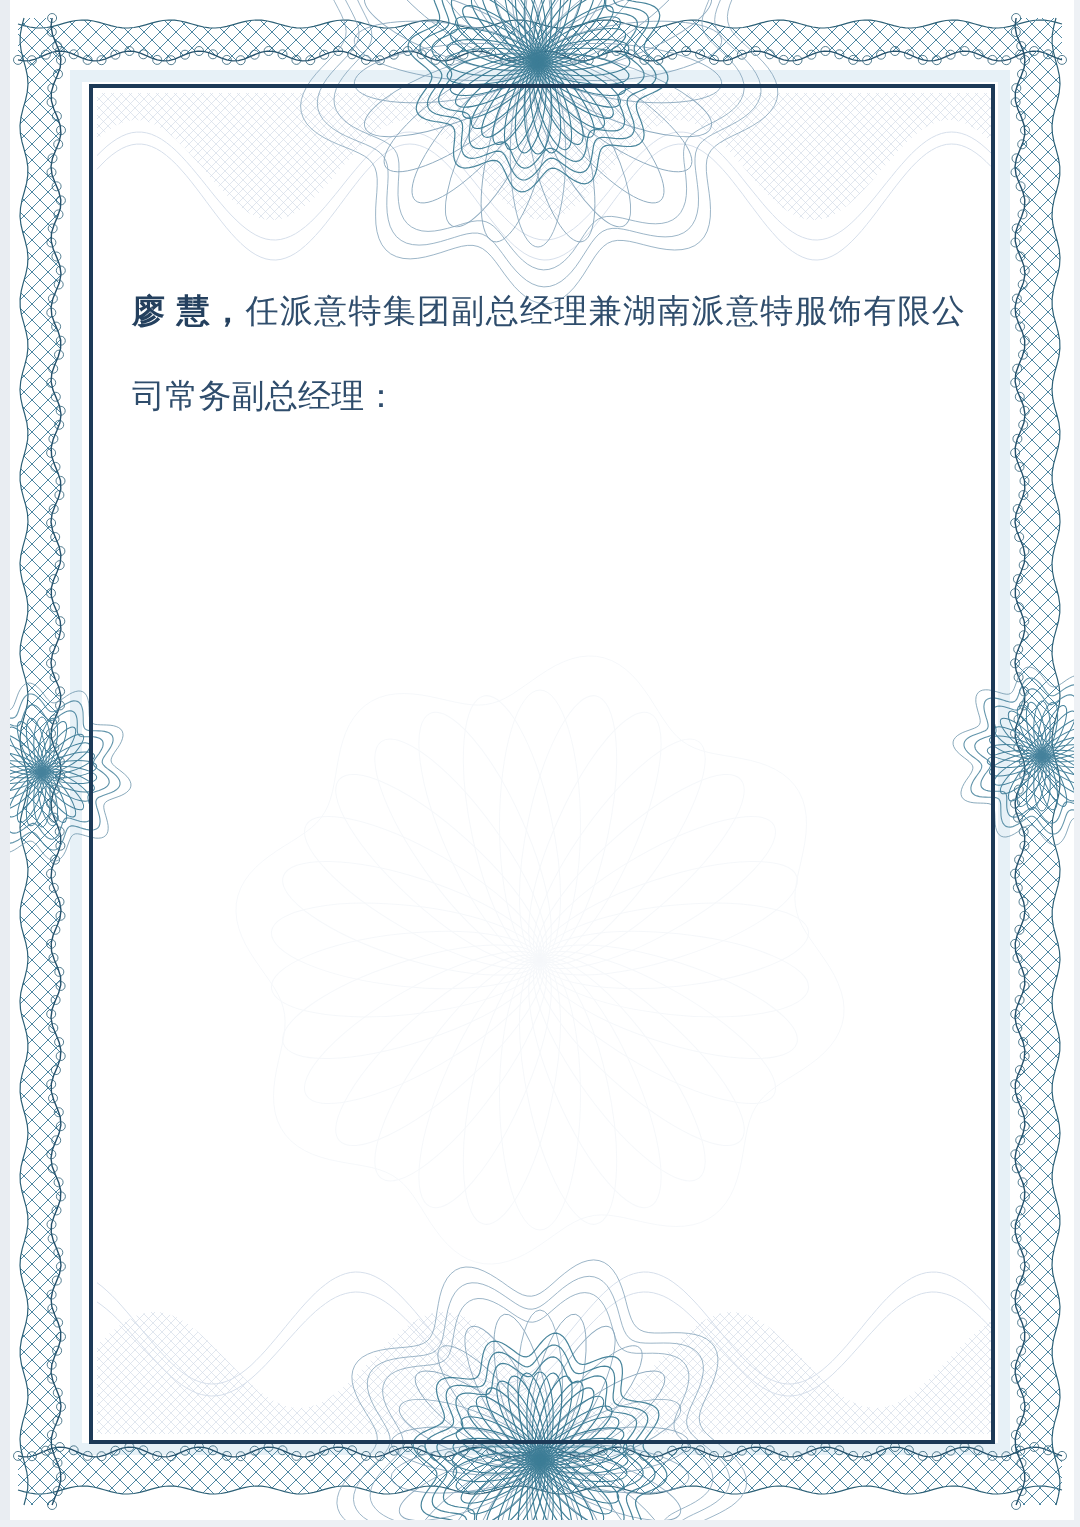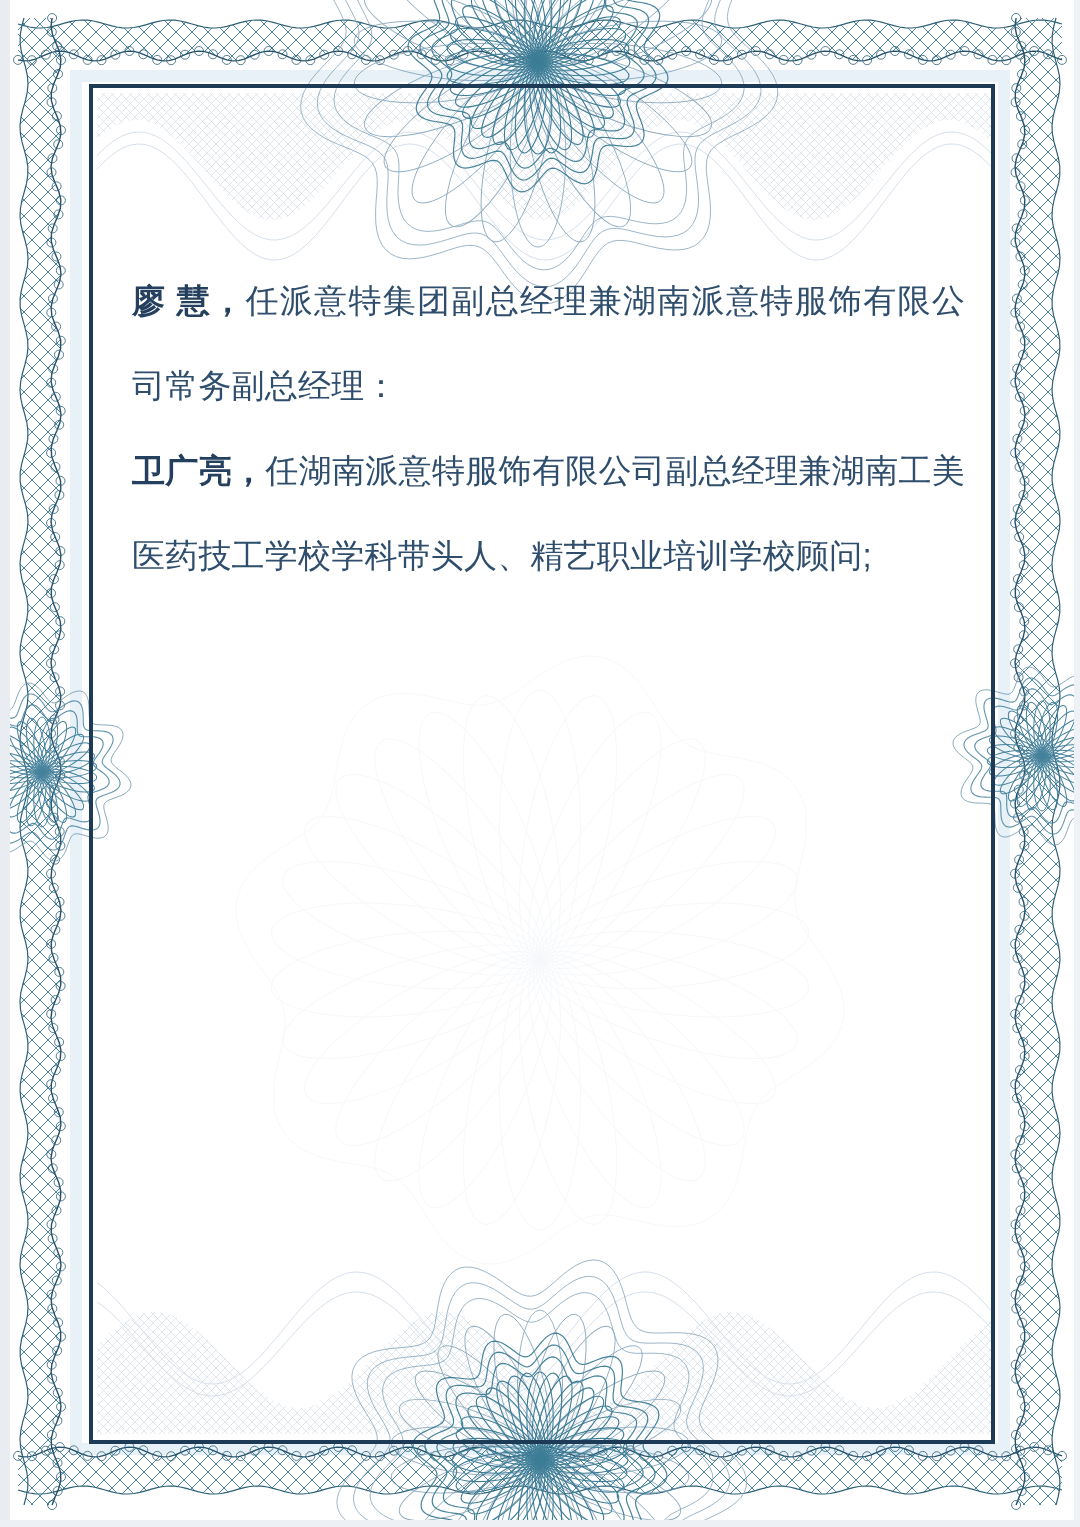--- a/index.html
+++ b/index.html
@@ -7,21 +7,21 @@
     width:1080px;height:1527px;position:relative;background:#ffffff;
     font-family:"Liberation Sans","DejaVu Sans",sans-serif;overflow:hidden;
   }
   .page{position:absolute;inset:0;}
   #deco{position:absolute;left:0;top:0;z-index:1;}
   .frame{
     position:absolute;left:89px;top:84px;width:906px;height:1360px;
     border:4px solid #1d3a57;box-sizing:border-box;z-index:2;
   }
   .content{
-    position:absolute;left:132px;top:258px;width:833px;z-index:3;
+    position:absolute;left:132px;top:268px;width:833px;z-index:3;
     font-size:33px;line-height:85px;color:#2f4d6c;font-weight:500;
     text-align:justify;text-justify:inter-character;word-break:break-all;
     letter-spacing:0.2px;
   }
   .content p{margin:0;}
   .nm{font-weight:800;color:#24405e;}
   .edge-l{position:absolute;left:0;top:0;width:10px;height:100%;background:#e9edf2;z-index:4;}
   .edge-r{position:absolute;right:0;top:0;width:6px;height:100%;background:#eef1f5;z-index:4;}
   .edge-b{position:absolute;left:0;bottom:0;width:100%;height:7px;background:#edf0f4;z-index:4;}
 </style>
@@ -699,19 +699,18 @@
         <path d="M1102.0,756.0L1104.0,757.6L1105.9,759.3L1107.5,761.2L1108.6,763.0L1109.1,764.8L1109.2,766.6L1108.6,768.3L1107.5,769.9L1105.8,771.3L1103.8,772.6L1101.5,773.6L1099.1,774.5L1096.6,775.3L1094.3,776.1L1092.2,776.8L1090.5,777.6L1089.2,778.5L1088.3,779.6L1087.9,780.9L1088.0,782.5L1088.3,784.4L1089.0,786.5L1089.7,788.8L1090.5,791.3L1091.2,793.8L1091.7,796.3L1091.9,798.6L1091.7,800.8L1091.1,802.6L1090.1,804.1L1088.6,805.1L1086.8,805.7L1084.6,805.9L1082.3,805.7L1079.8,805.2L1077.3,804.5L1074.8,803.7L1072.5,803.0L1070.4,802.3L1068.5,802.0L1066.9,801.9L1065.6,802.3L1064.5,803.2L1063.6,804.5L1062.8,806.2L1062.1,808.3L1061.3,810.6L1060.5,813.1L1059.6,815.5L1058.6,817.8L1057.3,819.8L1055.9,821.5L1054.3,822.6L1052.6,823.2L1050.8,823.1L1049.0,822.6L1047.2,821.5L1045.3,819.9L1043.6,818.0L1042.0,816.0L1040.5,813.9L1039.1,811.9L1037.7,810.2L1036.5,808.8L1035.2,807.8L1033.9,807.4L1032.5,807.4L1031.0,807.9L1029.3,808.8L1027.5,810.1L1025.5,811.5L1023.5,813.1L1021.3,814.5L1019.1,815.7L1016.9,816.7L1014.8,817.1L1012.8,817.1L1011.1,816.6L1009.7,815.5L1008.5,814.0L1007.7,812.0L1007.1,809.7L1006.8,807.2L1006.7,804.5L1006.7,802.0L1006.8,799.5L1006.7,797.3L1006.5,795.4L1006.0,793.9L1005.2,792.8L1004.1,792.0L1002.6,791.5L1000.7,791.3L998.5,791.2L996.0,791.3L993.5,791.3L990.8,791.2L988.3,790.9L986.0,790.3L984.0,789.5L982.5,788.3L981.4,786.9L980.9,785.2L980.9,783.2L981.3,781.1L982.3,778.9L983.5,776.7L984.9,774.5L986.5,772.5L987.9,770.5L989.2,768.7L990.1,767.0L990.6,765.5L990.6,764.1L990.2,762.8L989.2,761.5L987.8,760.3L986.1,758.9L984.1,757.5L982.0,756.0L980.0,754.4L978.1,752.7L976.5,750.8L975.4,749.0L974.9,747.2L974.8,745.4L975.4,743.7L976.5,742.1L978.2,740.7L980.2,739.4L982.5,738.4L984.9,737.5L987.4,736.7L989.7,735.9L991.8,735.2L993.5,734.4L994.8,733.5L995.7,732.4L996.1,731.1L996.0,729.5L995.7,727.6L995.0,725.5L994.3,723.2L993.5,720.7L992.8,718.2L992.3,715.7L992.1,713.4L992.3,711.2L992.9,709.4L993.9,707.9L995.4,706.9L997.2,706.3L999.4,706.1L1001.7,706.3L1004.2,706.8L1006.7,707.5L1009.2,708.3L1011.5,709.0L1013.6,709.7L1015.5,710.0L1017.1,710.1L1018.4,709.7L1019.5,708.8L1020.4,707.5L1021.2,705.8L1021.9,703.7L1022.7,701.4L1023.5,698.9L1024.4,696.5L1025.4,694.2L1026.7,692.2L1028.1,690.5L1029.7,689.4L1031.4,688.8L1033.2,688.9L1035.0,689.4L1036.8,690.5L1038.7,692.1L1040.4,694.0L1042.0,696.0L1043.5,698.1L1044.9,700.1L1046.3,701.8L1047.5,703.2L1048.8,704.2L1050.1,704.6L1051.5,704.6L1053.0,704.1L1054.7,703.2L1056.5,701.9L1058.5,700.5L1060.5,698.9L1062.7,697.5L1064.9,696.3L1067.1,695.3L1069.2,694.9L1071.2,694.9L1072.9,695.4L1074.3,696.5L1075.5,698.0L1076.3,700.0L1076.9,702.3L1077.2,704.8L1077.3,707.5L1077.3,710.0L1077.2,712.5L1077.3,714.7L1077.5,716.6L1078.0,718.1L1078.8,719.2L1079.9,720.0L1081.4,720.5L1083.3,720.7L1085.5,720.8L1088.0,720.7L1090.5,720.7L1093.2,720.8L1095.7,721.1L1098.0,721.7L1100.0,722.5L1101.5,723.7L1102.6,725.1L1103.1,726.8L1103.1,728.8L1102.7,730.9L1101.7,733.1L1100.5,735.3L1099.1,737.5L1097.5,739.5L1096.1,741.5L1094.8,743.3L1093.9,745.0L1093.4,746.5L1093.4,747.9L1093.8,749.2L1094.8,750.5L1096.2,751.7L1097.9,753.1L1099.9,754.5L1102.0,756.0Z" stroke="#46829c" stroke-width="1.1" fill="none" opacity="0.9"></path>
         <path d="M1112.0,756.0L1114.3,757.9L1116.4,759.9L1118.1,762.0L1119.4,764.1L1120.0,766.3L1120.0,768.4L1119.4,770.3L1118.1,772.2L1116.3,773.8L1114.0,775.3L1111.4,776.5L1108.6,777.6L1105.8,778.6L1103.1,779.5L1100.8,780.4L1098.8,781.3L1097.3,782.4L1096.4,783.7L1095.9,785.3L1095.9,787.1L1096.3,789.2L1096.9,791.7L1097.8,794.3L1098.6,797.1L1099.4,800.0L1099.9,802.9L1100.1,805.6L1099.8,808.1L1099.1,810.2L1097.9,811.9L1096.2,813.1L1094.1,813.8L1091.6,814.1L1088.9,813.9L1086.0,813.4L1083.1,812.6L1080.3,811.8L1077.7,810.9L1075.2,810.3L1073.1,809.9L1071.3,809.9L1069.7,810.4L1068.4,811.3L1067.3,812.8L1066.4,814.8L1065.5,817.1L1064.6,819.8L1063.6,822.6L1062.5,825.4L1061.3,828.0L1059.8,830.3L1058.2,832.1L1056.3,833.4L1054.4,834.0L1052.3,834.0L1050.1,833.4L1048.0,832.1L1045.9,830.4L1043.9,828.3L1042.0,826.0L1040.2,823.6L1038.6,821.4L1037.0,819.4L1035.5,817.9L1034.0,816.8L1032.5,816.2L1030.8,816.3L1029.1,816.8L1027.1,817.9L1025.0,819.3L1022.8,820.9L1020.4,822.6L1017.9,824.2L1015.3,825.6L1012.8,826.6L1010.4,827.1L1008.1,827.0L1006.1,826.4L1004.5,825.2L1003.1,823.4L1002.1,821.1L1001.4,818.5L1001.0,815.6L1000.9,812.6L1000.8,809.7L1000.8,806.9L1000.7,804.4L1000.4,802.2L999.8,800.5L998.9,799.1L997.5,798.2L995.8,797.6L993.6,797.3L991.1,797.2L988.3,797.2L985.4,797.1L982.4,797.0L979.5,796.6L976.9,795.9L974.6,794.9L972.8,793.5L971.6,791.9L971.0,789.9L970.9,787.6L971.4,785.2L972.4,782.7L973.8,780.1L975.4,777.6L977.1,775.2L978.7,773.0L980.1,770.9L981.2,768.9L981.7,767.2L981.8,765.5L981.2,764.0L980.1,762.5L978.6,761.0L976.6,759.4L974.4,757.8L972.0,756.0L969.7,754.1L967.6,752.1L965.9,750.0L964.6,747.9L964.0,745.7L964.0,743.6L964.6,741.7L965.9,739.8L967.7,738.2L970.0,736.7L972.6,735.5L975.4,734.4L978.2,733.4L980.9,732.5L983.2,731.6L985.2,730.7L986.7,729.6L987.6,728.3L988.1,726.7L988.1,724.9L987.7,722.8L987.1,720.3L986.2,717.7L985.4,714.9L984.6,712.0L984.1,709.1L983.9,706.4L984.2,703.9L984.9,701.8L986.1,700.1L987.8,698.9L989.9,698.2L992.4,697.9L995.1,698.1L998.0,698.6L1000.9,699.4L1003.7,700.2L1006.3,701.1L1008.8,701.7L1010.9,702.1L1012.7,702.1L1014.3,701.6L1015.6,700.7L1016.7,699.2L1017.6,697.2L1018.5,694.9L1019.4,692.2L1020.4,689.4L1021.5,686.6L1022.7,684.0L1024.2,681.7L1025.8,679.9L1027.7,678.6L1029.6,678.0L1031.7,678.0L1033.9,678.6L1036.0,679.9L1038.1,681.6L1040.1,683.7L1042.0,686.0L1043.8,688.4L1045.4,690.6L1047.0,692.6L1048.5,694.1L1050.0,695.2L1051.5,695.8L1053.2,695.7L1054.9,695.2L1056.9,694.1L1059.0,692.7L1061.2,691.1L1063.6,689.4L1066.1,687.8L1068.7,686.4L1071.2,685.4L1073.6,684.9L1075.9,685.0L1077.9,685.6L1079.5,686.8L1080.9,688.6L1081.9,690.9L1082.6,693.5L1083.0,696.4L1083.1,699.4L1083.2,702.3L1083.2,705.1L1083.3,707.6L1083.6,709.8L1084.2,711.5L1085.1,712.9L1086.5,713.8L1088.2,714.4L1090.4,714.7L1092.9,714.8L1095.7,714.8L1098.6,714.9L1101.6,715.0L1104.5,715.4L1107.1,716.1L1109.4,717.1L1111.2,718.5L1112.4,720.1L1113.0,722.1L1113.1,724.4L1112.6,726.8L1111.6,729.3L1110.2,731.9L1108.6,734.4L1106.9,736.8L1105.3,739.0L1103.9,741.1L1102.8,743.1L1102.3,744.8L1102.2,746.5L1102.8,748.0L1103.9,749.5L1105.4,751.0L1107.4,752.6L1109.6,754.2L1112.0,756.0Z" stroke="#46829c" stroke-width="1.1" fill="none" opacity="0.85"></path>
         <path d="M1122.0,756.0L1124.6,758.2L1126.9,760.4L1128.8,762.8L1130.2,765.3L1130.9,767.7L1130.9,770.1L1130.2,772.3L1128.7,774.4L1126.7,776.3L1124.1,778.0L1121.2,779.5L1118.1,780.7L1115.0,781.8L1112.0,782.9L1109.4,783.9L1107.2,785.0L1105.5,786.3L1104.4,787.8L1103.8,789.6L1103.8,791.7L1104.2,794.1L1104.9,796.8L1105.8,799.8L1106.7,803.0L1107.5,806.3L1108.1,809.5L1108.2,812.5L1107.9,815.3L1107.0,817.7L1105.6,819.6L1103.7,821.0L1101.3,821.9L1098.5,822.2L1095.5,822.1L1092.3,821.5L1089.0,820.7L1085.8,819.8L1082.8,818.9L1080.1,818.2L1077.7,817.8L1075.6,817.8L1073.8,818.4L1072.3,819.5L1071.0,821.2L1069.9,823.4L1068.9,826.0L1067.8,829.0L1066.7,832.1L1065.5,835.2L1064.0,838.1L1062.3,840.7L1060.4,842.7L1058.3,844.2L1056.1,844.9L1053.7,844.9L1051.3,844.2L1048.8,842.8L1046.4,840.9L1044.2,838.6L1042.0,836.0L1040.0,833.4L1038.1,830.9L1036.3,828.7L1034.5,826.9L1032.8,825.7L1031.0,825.1L1029.2,825.2L1027.2,825.8L1025.0,826.9L1022.6,828.4L1020.0,830.2L1017.3,832.1L1014.4,833.9L1011.5,835.4L1008.7,836.4L1005.9,837.0L1003.4,836.9L1001.1,836.2L999.2,834.8L997.7,832.8L996.5,830.2L995.7,827.3L995.2,824.1L995.0,820.7L994.9,817.4L994.8,814.3L994.6,811.5L994.3,809.0L993.6,807.0L992.5,805.5L991.0,804.4L989.0,803.7L986.5,803.4L983.7,803.2L980.6,803.1L977.3,803.0L973.9,802.8L970.7,802.3L967.8,801.5L965.2,800.3L963.2,798.8L961.8,796.9L961.1,794.6L961.0,792.1L961.6,789.3L962.6,786.5L964.1,783.6L965.9,780.7L967.8,778.0L969.6,775.4L971.1,773.0L972.2,770.8L972.8,768.8L972.9,767.0L972.3,765.2L971.1,763.5L969.3,761.7L967.1,759.9L964.6,758.0L962.0,756.0L959.4,753.8L957.1,751.6L955.2,749.2L953.8,746.7L953.1,744.3L953.1,741.9L953.8,739.7L955.3,737.6L957.3,735.7L959.9,734.0L962.8,732.5L965.9,731.3L969.0,730.2L972.0,729.1L974.6,728.1L976.8,727.0L978.5,725.7L979.6,724.2L980.2,722.4L980.2,720.3L979.8,717.9L979.1,715.2L978.2,712.2L977.3,709.0L976.5,705.7L975.9,702.5L975.8,699.5L976.1,696.7L977.0,694.3L978.4,692.4L980.3,691.0L982.7,690.1L985.5,689.8L988.5,689.9L991.7,690.5L995.0,691.3L998.2,692.2L1001.2,693.1L1003.9,693.8L1006.3,694.2L1008.4,694.2L1010.2,693.6L1011.7,692.5L1013.0,690.8L1014.1,688.6L1015.1,686.0L1016.2,683.0L1017.3,679.9L1018.5,676.8L1020.0,673.9L1021.7,671.3L1023.6,669.3L1025.7,667.8L1027.9,667.1L1030.3,667.1L1032.7,667.8L1035.2,669.2L1037.6,671.1L1039.8,673.4L1042.0,676.0L1044.0,678.6L1045.9,681.1L1047.7,683.3L1049.5,685.1L1051.2,686.3L1053.0,686.9L1054.8,686.8L1056.8,686.2L1059.0,685.1L1061.4,683.6L1064.0,681.8L1066.7,679.9L1069.6,678.1L1072.5,676.6L1075.3,675.6L1078.1,675.0L1080.6,675.1L1082.9,675.8L1084.8,677.2L1086.3,679.2L1087.5,681.8L1088.3,684.7L1088.8,687.9L1089.0,691.3L1089.1,694.6L1089.2,697.7L1089.4,700.5L1089.7,703.0L1090.4,705.0L1091.5,706.5L1093.0,707.6L1095.0,708.3L1097.5,708.6L1100.3,708.8L1103.4,708.9L1106.7,709.0L1110.1,709.2L1113.3,709.7L1116.2,710.5L1118.8,711.7L1120.8,713.2L1122.2,715.1L1122.9,717.4L1123.0,719.9L1122.4,722.7L1121.4,725.5L1119.9,728.4L1118.1,731.3L1116.2,734.0L1114.4,736.6L1112.9,739.0L1111.8,741.2L1111.2,743.2L1111.1,745.0L1111.7,746.8L1112.9,748.5L1114.7,750.3L1116.9,752.1L1119.4,754.0L1122.0,756.0Z" stroke="#6d95ab" stroke-width="1" fill="none" opacity="0.8"></path>
       </g>
     </svg>
 
   <div class="frame"></div>
 
   <div class="content">
     <p><span class="nm">廖 慧，</span><span>任派意特集团副总经理兼湖南派意特服饰有限公司常务副总经理：</span></p>
-    <p><span class="nm">卫广亮，</span><span>任湖南派意特服饰有限公司副总经理兼湖南工美医药技工学校学科带头人、精艺职业培训学校顾问;</span></p>
   </div>
 
   <div class="edge-l"></div>
   <div class="edge-r"></div>
   <div class="edge-b"></div>
 </div>
 
 </body></html>

